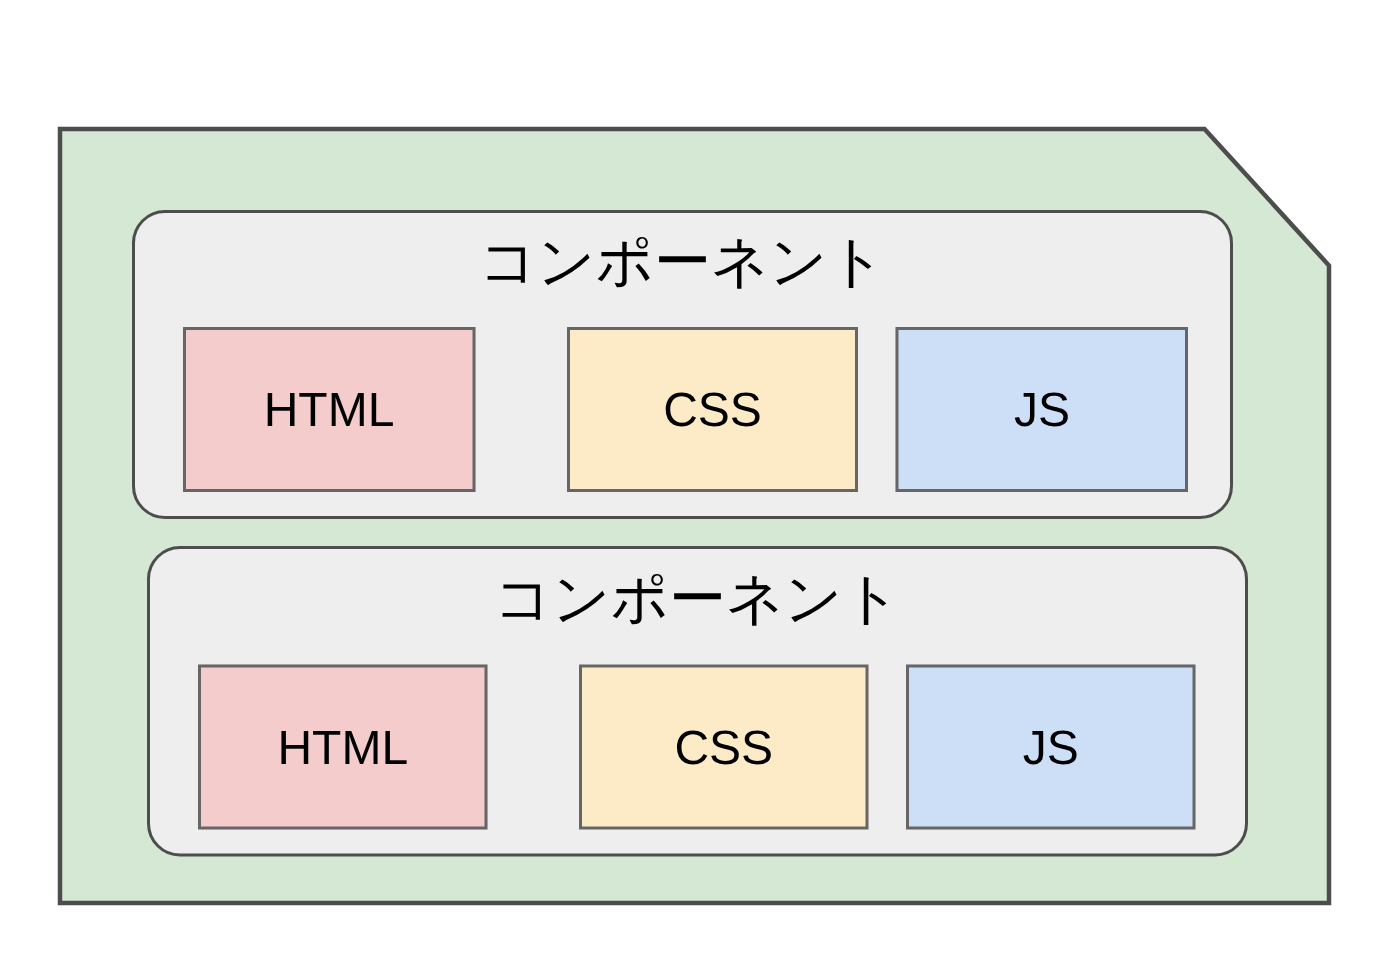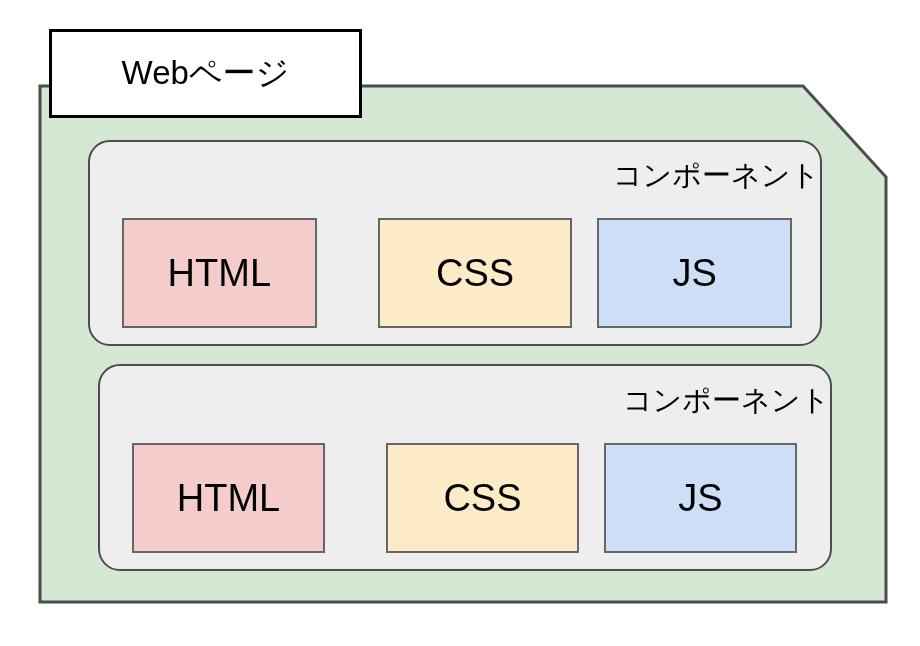--- a/index.html
+++ b/index.html
@@ -50,22 +50,22 @@
     left: 98px;
     top: 364px;
     width: 734px;
     height: 207px;
   }
 
   .component-title {
     position: absolute;
     left: 0;
     right: 0;
-    text-align: right;
-    font-size: 29px;
+    text-align: center;
+    font-size: 38px;
     line-height: 34px;
     color: #000000;
     white-space: nowrap;
   }
   .panel-1 .component-title { top: 16px; }
   .panel-2 .component-title { top: 17px; }
 
   
   .tech-row {
     position: absolute;
@@ -86,21 +86,21 @@
     height: 110px;
     gap: 25px;
   }
 
   .tech-box {
     border: 2px solid #666666;
     box-sizing: border-box;
     display: flex;
     align-items: center;
     justify-content: center;
-    font-size: 38px;
+    font-size: 32px;
     color: #000000;
   }
   .panel-1 .tech-box { flex: 1 1 0; }
   .panel-2 .tech-box { flex: 1 1 0; }
 
   .tech-box.html-box { background: #f8cecc; }
   .tech-box.css-box  { background: #ffe6cc; }
   .tech-box.js-box   { background: #cce0f8; }
 
   
@@ -146,15 +146,14 @@
 
   <div class="component-panel panel-2">
     <div class="component-title">コンポーネント</div>
     <div class="tech-row">
       <div class="tech-box html-box">HTML</div>
       <div class="tech-box css-box">CSS</div>
       <div class="tech-box js-box">JS</div>
     </div>
   </div>
 
-  <div class="page-title-box">Webページ</div>
 
 </div>
 
 </body></html>

